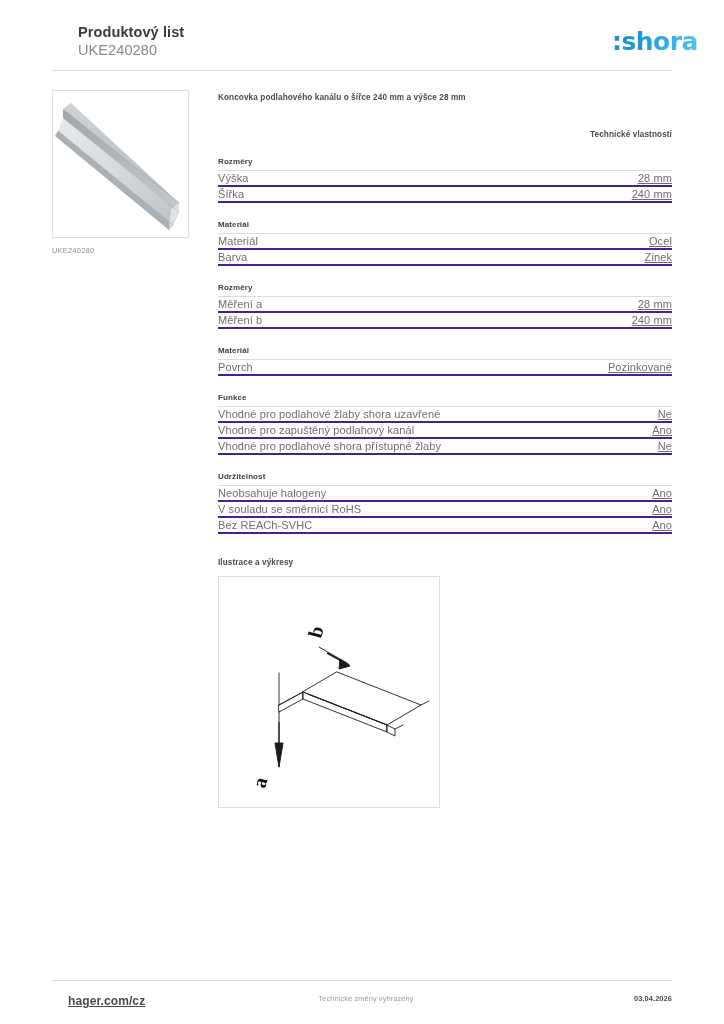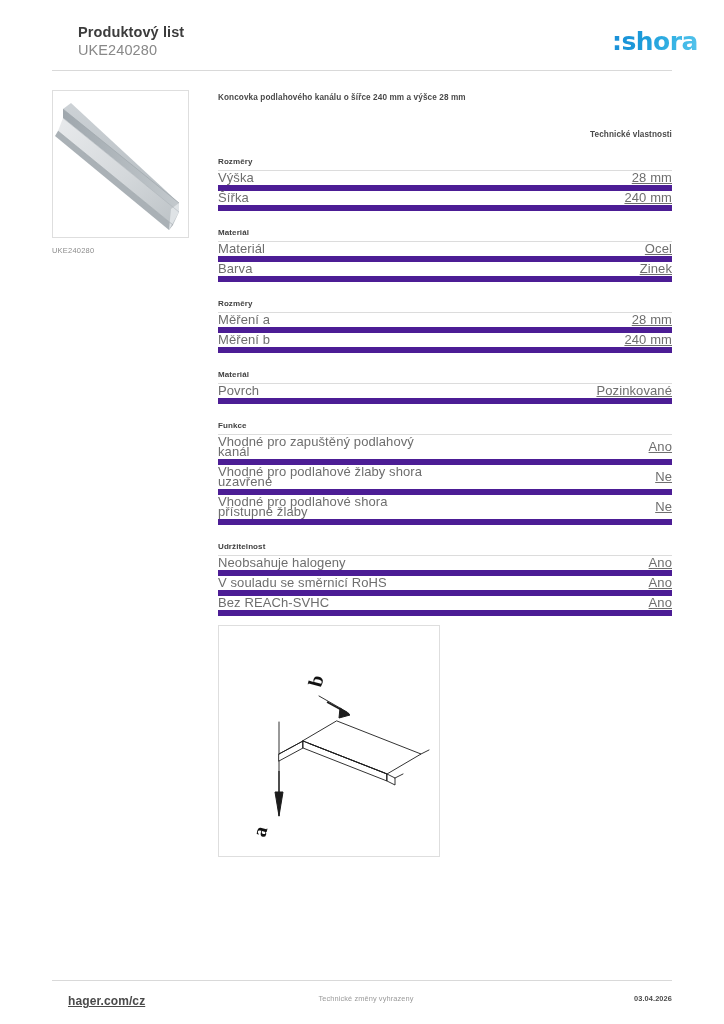--- a/index.html
+++ b/index.html
@@ -108,24 +108,24 @@
     letter-spacing: 0.1px;
     padding-bottom: 4px;
   }
   .spec-table {
     width: 100%;
     border-collapse: collapse;
     table-layout: fixed;
   }
   .spec-table tr { height: 14px; }
   .spec-table td {
-    font-size: 13px;
+    font-size: 11px;
     color: #6e6e6e;
     border-top: 1px solid #dcdcdc;
-    border-bottom: 6px solid #4c1d95;
+    border-bottom: 2px solid #4c1d95;
     padding: 2px 0 2px 0;
     letter-spacing: 0.1px;
     vertical-align: middle;
     line-height: 10px;
   }
   .spec-table tr + tr td { border-top: none; margin-top: 28px; }
   .spec-label { text-align: left; }
   .spec-value { text-align: right; text-decoration: underline; }
 
   
@@ -282,28 +282,28 @@
                 <td class="spec-value">Pozinkované</td>
               </tr>
             </tbody>
           </table>
         </div>
         <div class="spec-group">
           <div class="spec-title">Funkce</div>
           <table class="spec-table">
             <tbody>
               <tr>
+                <td class="spec-label">Vhodné pro podlahové žlaby shora uzavřené</td>
+                <td class="spec-value">Ne</td>
+              </tr>
+              <tr>
                 <td class="spec-label">Vhodné pro zapuštěný podlahový kanál</td>
                 <td class="spec-value">Ano</td>
               </tr>
               <tr>
-                <td class="spec-label">Vhodné pro podlahové žlaby shora uzavřené</td>
-                <td class="spec-value">Ne</td>
-              </tr>
-              <tr>
                 <td class="spec-label">Vhodné pro podlahové shora přístupné žlaby</td>
                 <td class="spec-value">Ne</td>
               </tr>
             </tbody>
           </table>
         </div>
         <div class="spec-group">
           <div class="spec-title">Udržitelnost</div>
           <table class="spec-table">
             <tbody>
@@ -317,20 +317,21 @@
               </tr>
               <tr>
                 <td class="spec-label">Bez REACh-SVHC</td>
                 <td class="spec-value">Ano</td>
               </tr>
             </tbody>
           </table>
         </div>
       </div>
 
+    <div class="draw-heading">Ilustrace a výkresy</div>
     <div class="draw-box">
       <svg width="220" height="230" viewBox="0 0 220 230">
         <g stroke="#1c1c1c" stroke-width="0.9" fill="none" stroke-linecap="round">
 
           <polygon points="118,95 202,128 168,148 84,115"></polygon>
 
           <polygon points="84,115 168,148 168,155 84,122"></polygon>
 
           <line x1="90" y1="117.5" x2="166" y2="147"></line>
 

